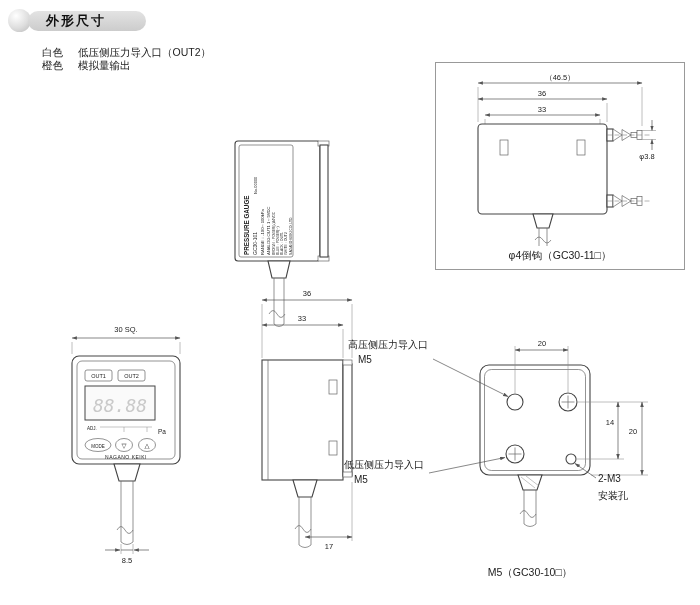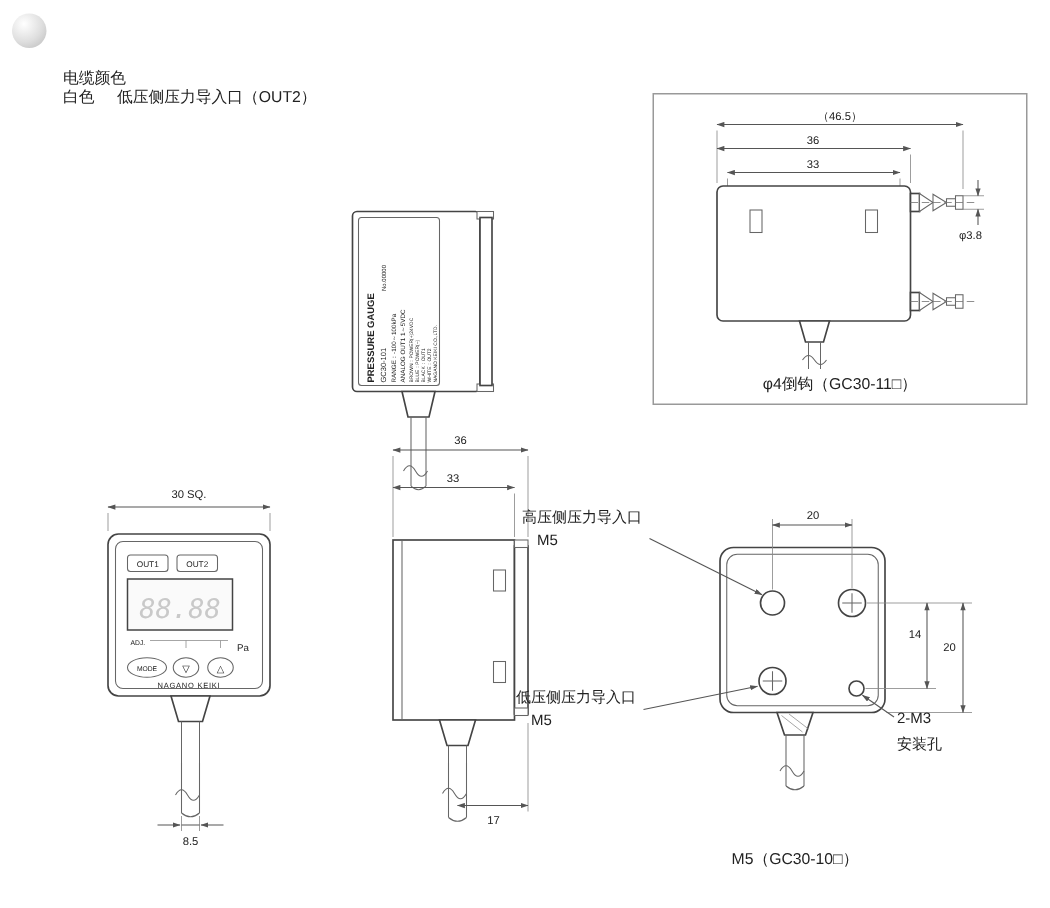--- a/index.html
+++ b/index.html
@@ -47,27 +47,33 @@
         <path d="M0,0 L7.5,2.5 L0,5 z" fill="#555"></path>
       </marker>
       <marker id="aS" markerWidth="8" markerHeight="6" refX="0.5" refY="2.5" orient="auto">
         <path d="M7.5,0 L0,2.5 L7.5,5 z" fill="#555"></path>
       </marker>
     </defs>
   </svg>
 
   <div class="hdr">
     <span class="hdr-circle"></span>
+    <div class="hdr-pill">
+      <span>外形尺寸</span>
+    </div>
   </div>
 
   <div class="legend">
-    <div class="t">电缆颜色</div>
     <div class="legend-row">
       <span class="c">白色</span>
       <span class="d">低压侧压力导入口（OUT2）</span>
+    </div>
+    <div class="legend-row">
+      <span class="c">橙色</span>
+      <span class="d">模拟量输出</span>
     </div>
   </div>
 
   <svg class="draw" style="left:213px;top:128px" width="162" height="212" viewBox="0 0 162 212">
     <g>
       <rect class="body" x="22" y="13" width="85" height="120" rx="3"></rect>
       <rect class="thinf" x="105" y="13" width="11" height="5"></rect>
       <rect class="thinf" x="105" y="128" width="11" height="5"></rect>
       <rect class="body" x="107" y="17" width="8" height="112"></rect>
       <rect class="thinf" x="26" y="17" width="54" height="112" rx="2" fill="#fdfdfd"></rect>

